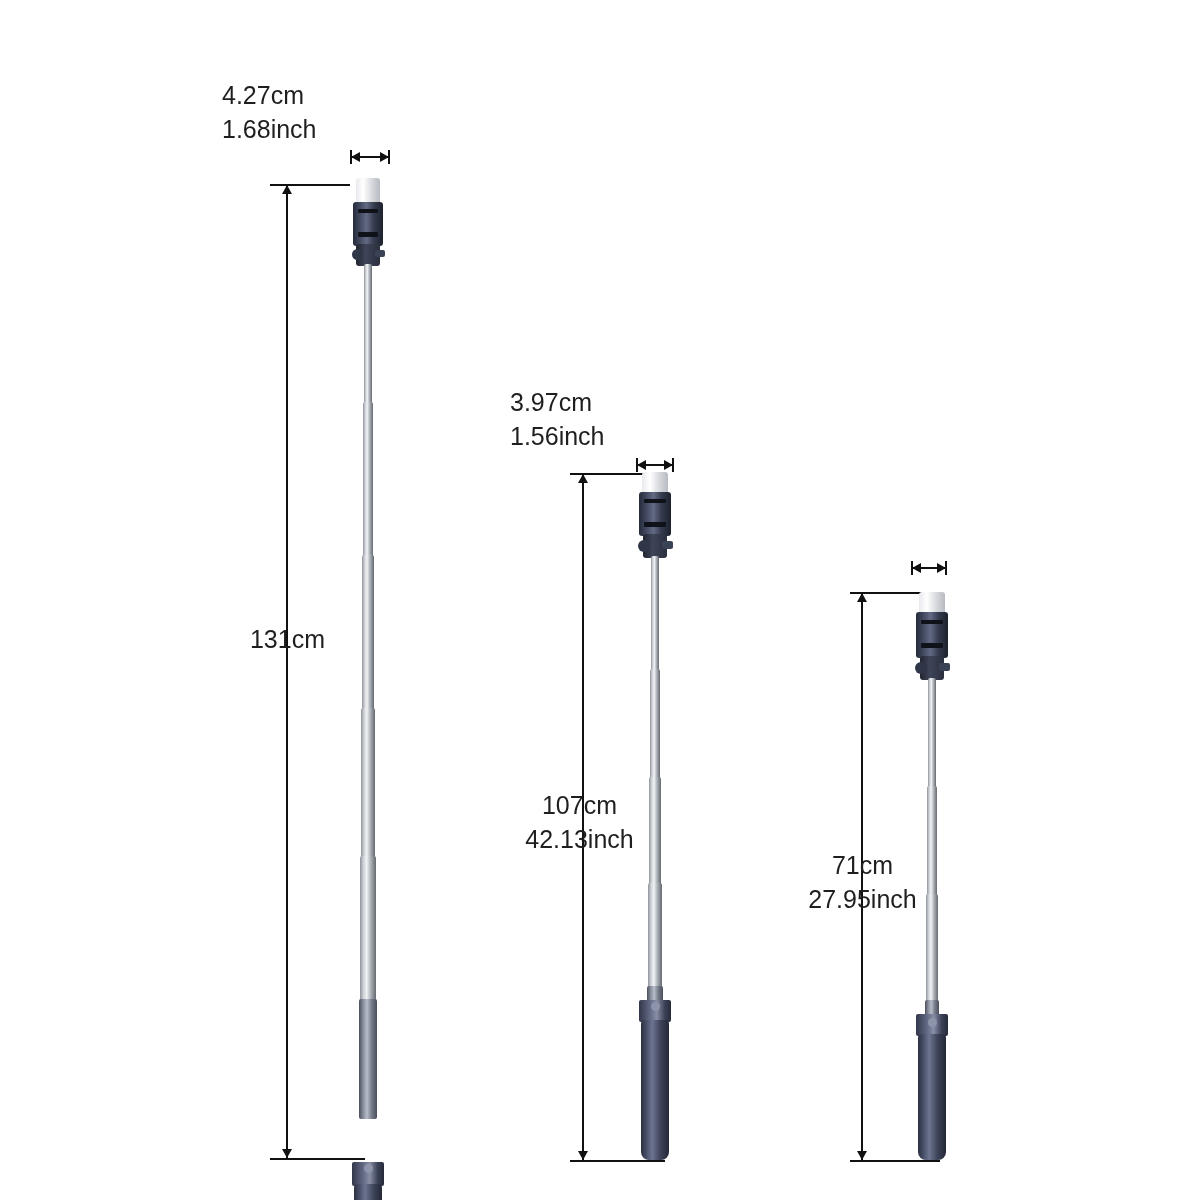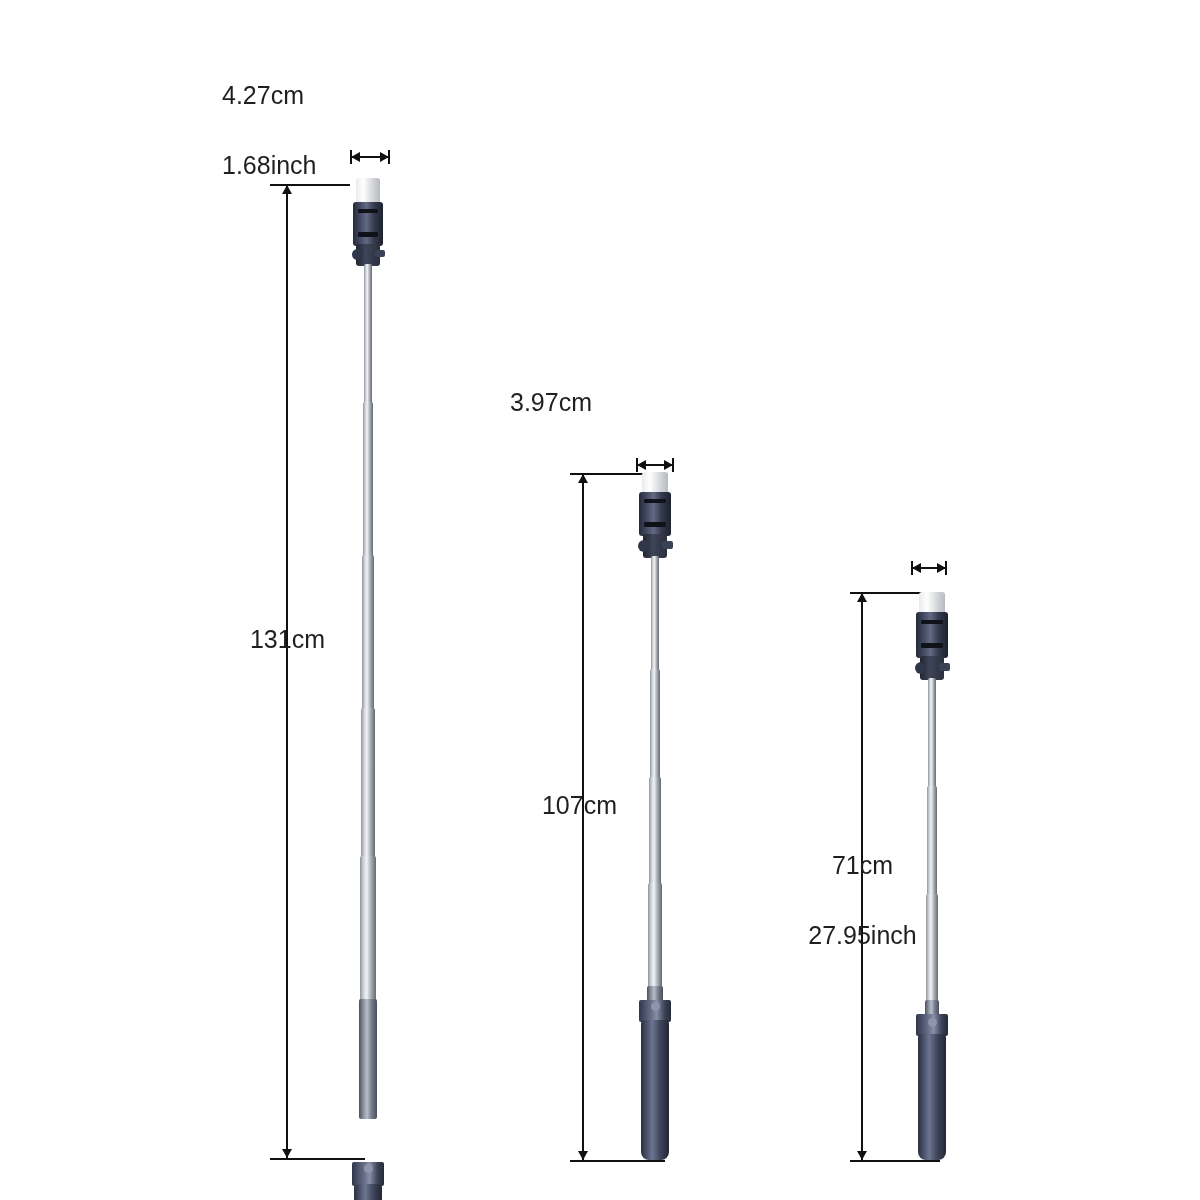--- a/index.html
+++ b/index.html
@@ -22,21 +22,21 @@
   }
 
   .dim-label {
     position: absolute;
     font-size: 25px;
     line-height: 34px;
     color: #1f1f1f;
     white-space: nowrap;
     font-family: "Liberation Sans", sans-serif;
   }
-  .dim-label .l2 { display: block; margin-top: 36px; }
+  .dim-label .l2 { display: block; }
 
   
   .hdim {
     position: absolute;
     height: 14px;
   }
   .hdim .bar {
     position: absolute;
     left: 0; right: 0;
     top: 6px;
@@ -204,20 +204,21 @@
     <div class="seg pole-dark" style="left:29px; top:821px; width:18px; height:120px;"></div>
 
     <div class="seg collar" style="left:22px; top:984px; width:32px; height:24px;"></div>
     <div class="seg handle" style="left:24px; top:1006px; width:28px; height:152px;">
       <div class="handle-btn" style="left:10px; top:-20px; width:9px; height:9px;"></div>
     </div>
   </div>
 
   <div class="dim-label" style="left:510px; top:385px; width:290px;">
     <span>3.97cm</span>
+    <span class="l2">1.56inch</span>
   </div>
 
   <div class="hdim" style="left:636px; top:458px; width:38px;">
     <div class="cap left"></div>
     <div class="cap right"></div>
     <div class="bar"></div>
     <div class="arrow l"></div>
     <div class="arrow r"></div>
   </div>
 
@@ -225,20 +226,21 @@
   <div class="ext" style="left:570px; top:1160px; width:95px;"></div>
 
   <div class="vdim" style="left:582px; top:473px; height:688px;">
     <div class="bar"></div>
     <div class="arrow t"></div>
     <div class="arrow b"></div>
   </div>
 
   <div class="dim-label" style="left:462px; top:788px; width:235px; text-align:center;">
     <span>107cm</span>
+    <span class="l2">42.13inch</span>
   </div>
 
   <div class="stick" style="left:618px; top:472px; width:80px; height:690px;">
 
     <div class="seg clamp-jaw" style="left:24px; top:0px; width:26px; height:22px;"></div>
     <div class="seg clamp" style="left:21px; top:20px; width:32px; height:44px;">
       <div class="clamp-slot" style="left:5px; top:7px; width:22px; height:4px;"></div>
       <div class="clamp-slot" style="left:5px; top:30px; width:22px; height:5px;"></div>
     </div>
     <div class="seg pivot" style="left:25px; top:62px; width:24px; height:24px;">

